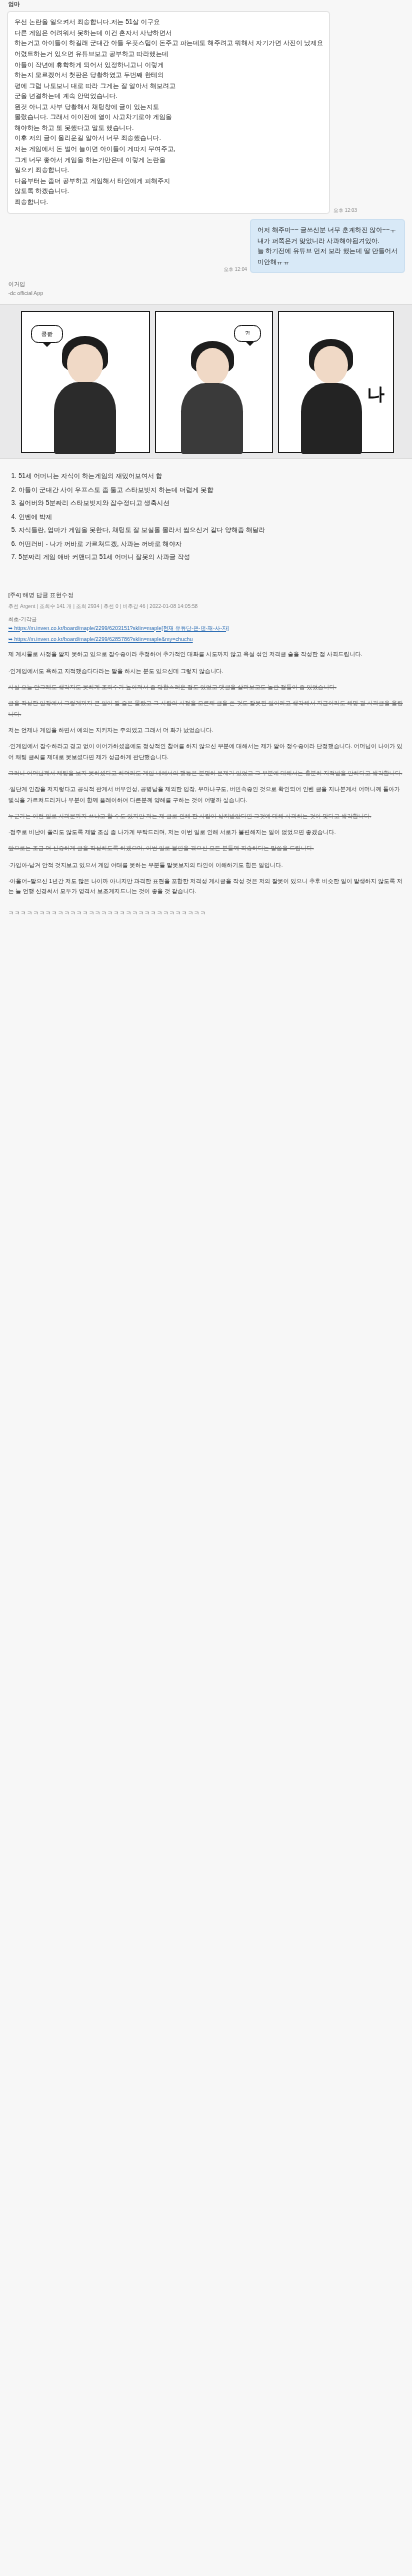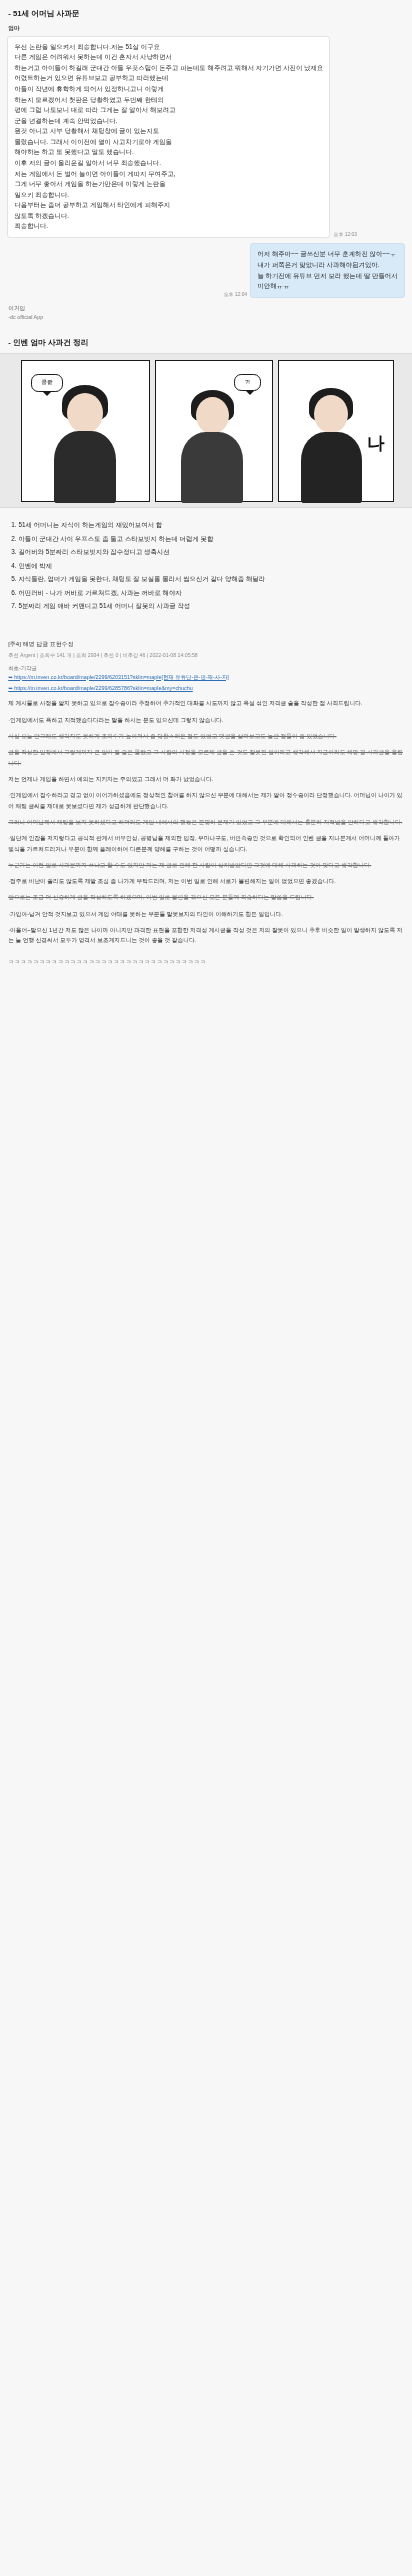--- a/index.html
+++ b/index.html
@@ -85,21 +85,20 @@
     font-size:5.7px; line-height:1.85; color:#2a2a2a; margin:0 0 5.7px 0; white-space:pre-wrap;
   }
   .body-text p.strike { text-decoration: line-through; color:#6d6d6d; }
   .tail { padding: 6.2px 8.2px 0 8.2px; font-size:5.7px; color:#555; letter-spacing:0.5px; line-height:1.7; word-break:break-all;}
 </style>
 </head>
 <body>
 
 <div class="page">
 
-  <div class="sec-title">- 51세 어머님 사과문</div>
 
   <div class="chat-wrap">
 
     <div class="chat-name">엄마</div>
     <div class="bubble-row">
       <div class="bubble">우선 논란을 일으켜서 죄송합니다.저는 51살 이구요
 다른 게임은 어려워서 못하는데 이건 혼자서 사냥하면서
 하는거고 아이들이 하길래 군대간 아들 우픗스팀이 돈주고 파는데도 해주려고 뭐해서 자기가면 사진이 났제요
 어렸트하는거 있으면 유튜브보고 공부하고 따라했는데
 아들이 작년에 휴학하게 되어서 있정하니고니 이렇게
@@ -125,21 +124,20 @@
 내가 퍼쪽은거 맞았니라 사과해야됩겨있아.
 늘 하기전에 유튜브 먼저 보라 했는데 딸 만들어서
 미안해ㅠㅠ</div>
     </div>
 
   </div>
 
   <div class="app-tag">이거임</div>
   <div class="src-tag">-dc official App</div>
 
-  <div class="sec-title">- 인벤 엄마 사과건 정리</div>
 
   <div class="comic">
     <div class="panel p1"></div>
     <div class="panel p2"></div>
     <div class="panel p3"></div>
 
     <div class="f-hair" style="left:62px; top:31px; width:46px; height:36px;"></div>
     <div class="f-head" style="left:67px; top:39px; width:36px; height:40px;"></div>
     <div class="figure" style="left:54px; top:77px; width:62px; height:72px;"></div>
     <div class="speech" style="left:31px; top:20.6px; width:32px; height:17.5px;">쿵쾅</div>

